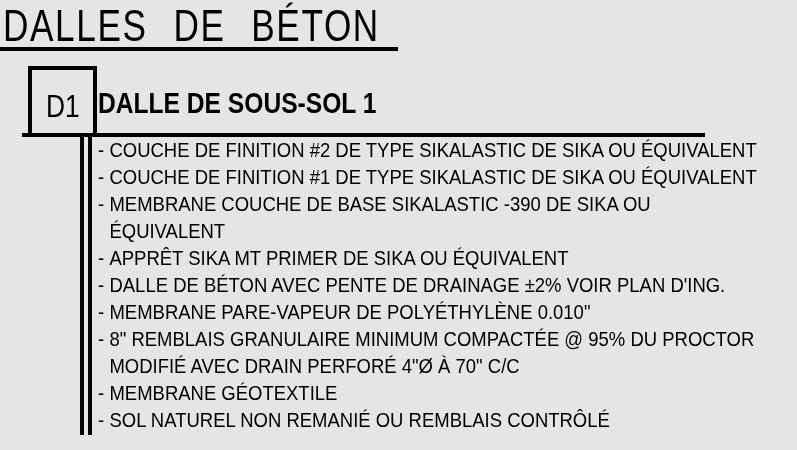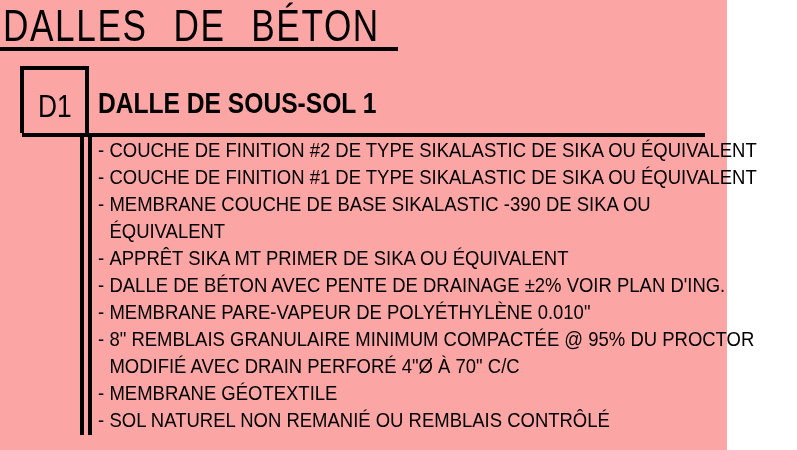--- a/index.html
+++ b/index.html
@@ -9,23 +9,23 @@
   }
   body {
     width: 797px;
     height: 450px;
     overflow: hidden;
     font-family: "Liberation Sans", sans-serif;
     color: #000000;
   }
   .sheet {
     position: relative;
-    width: 727px;
+    width: 797px;
     height: 450px;
-    background: #fca5a5;
+    background: #e5e5e5;
   }
   .abs { position: absolute; }
 
   
   .page-title {
     left: 3px;
     top: 0px;
     font-size: 44px;
     line-height: 52px;
     letter-spacing: 2px;
@@ -37,21 +37,21 @@
   .title-underline {
     left: 0px;
     top: 47px;
     width: 398px;
     height: 4px;
     background: #000000;
   }
 
   
   .tag-box {
-    left: 20px;
+    left: 28px;
     top: 66px;
     width: 69px;
     height: 67px;
     box-sizing: border-box;
     border: 4px solid #000000;
     border-bottom: none;
     display: flex;
     align-items: center;
     justify-content: center;
     padding-top: 10px;

